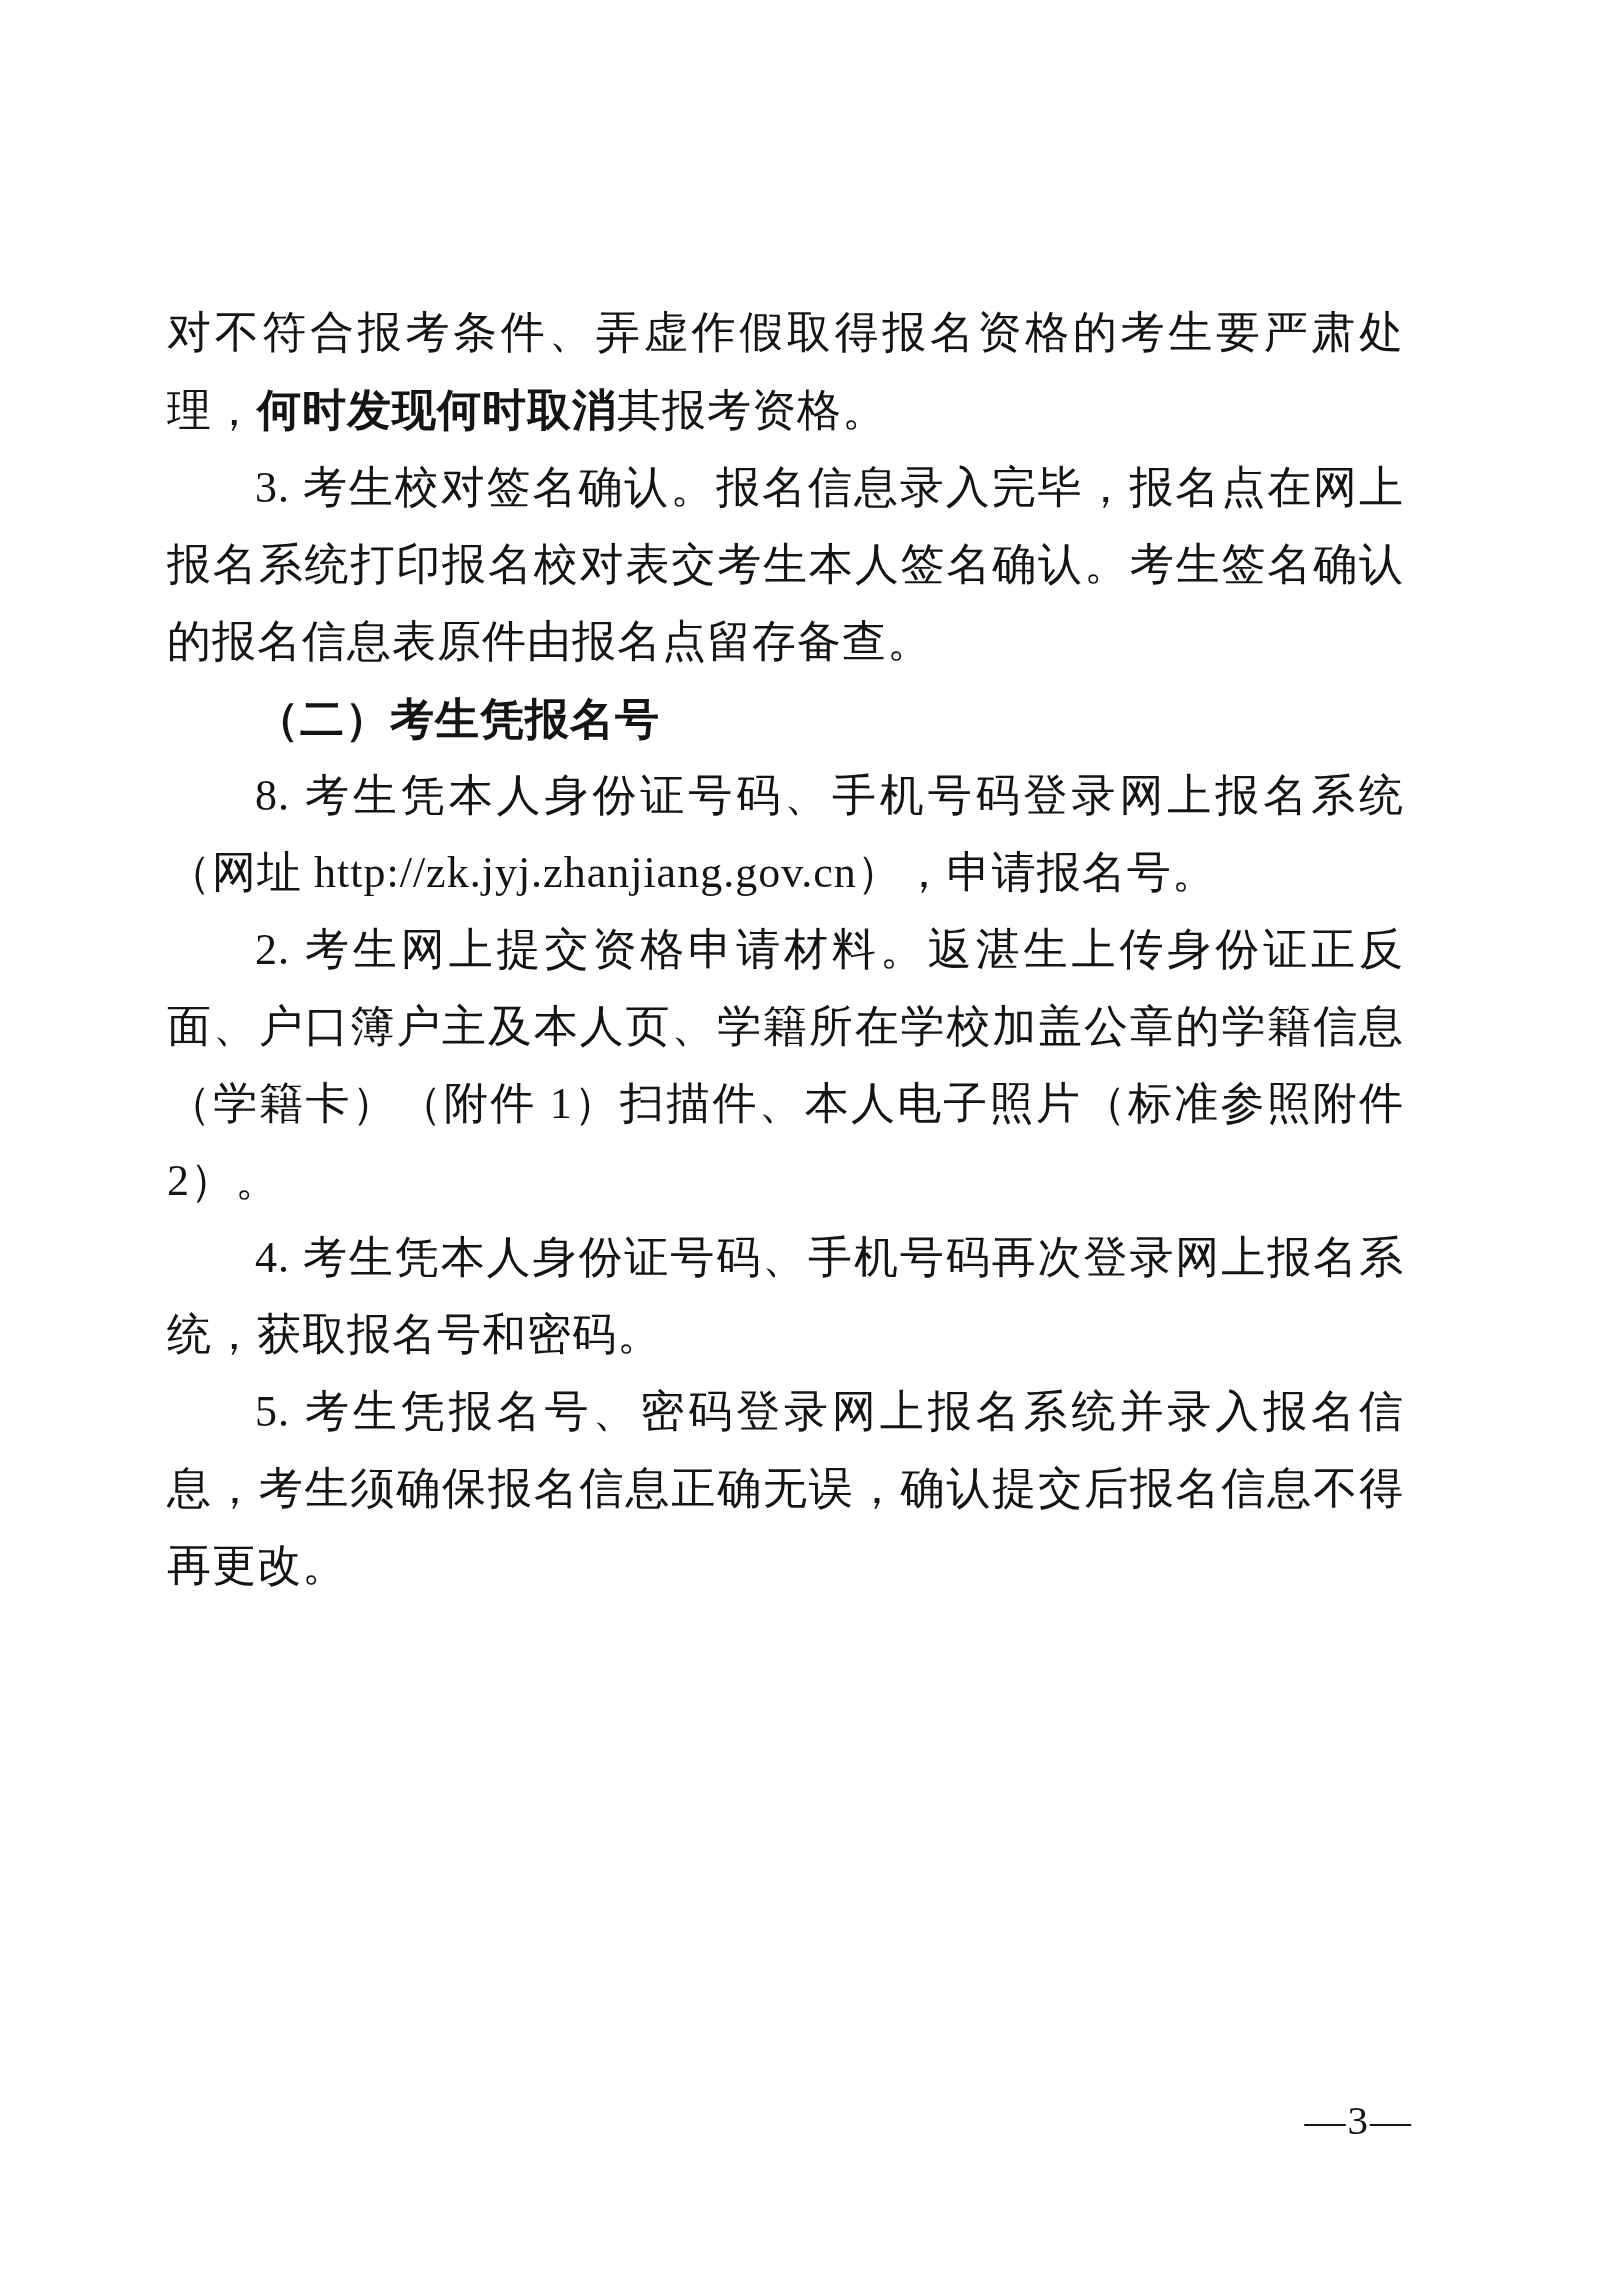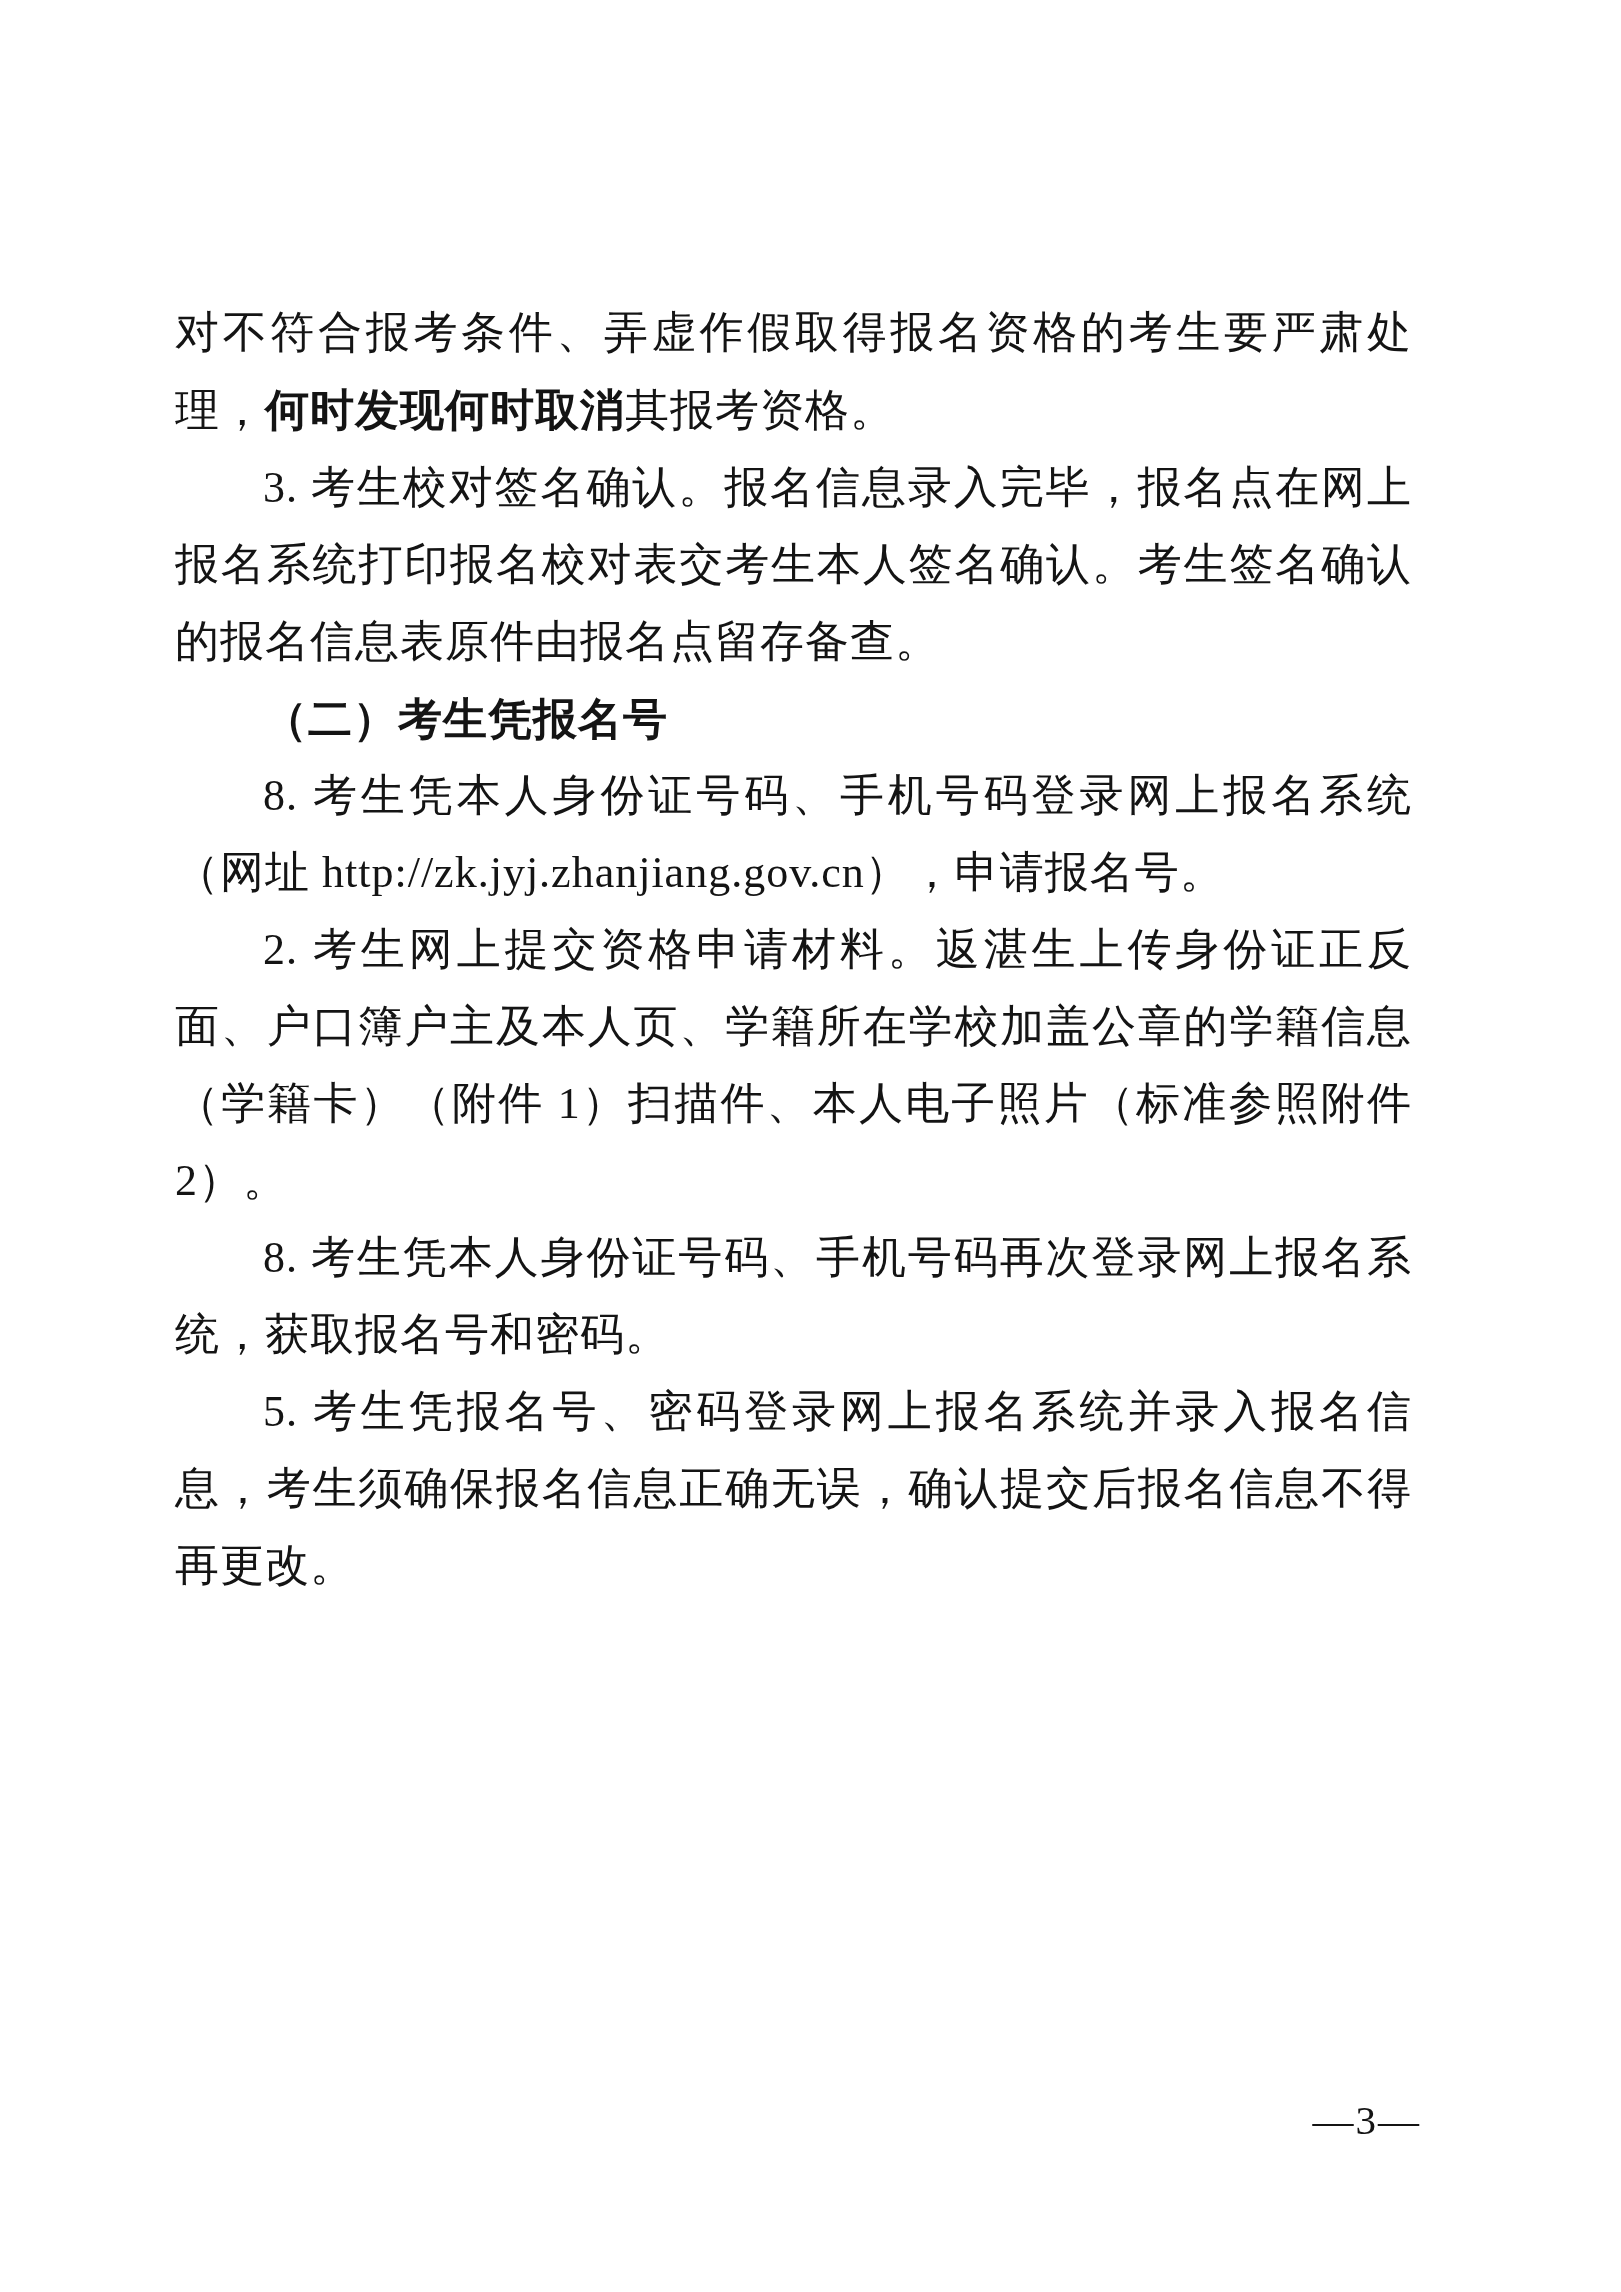--- a/index.html
+++ b/index.html
@@ -9,21 +9,20 @@
     background: #ffffff;
   }
   .page {
     position: relative;
     width: 1609px;
     height: 2293px;
     background: #ffffff;
     overflow: hidden;
     font-family: "Liberation Serif", "DejaVu Serif", serif;
     color: #141414;
-    margin-left: 8px;
   }
   .text-block {
     position: absolute;
     left: 167px;
     top: 294px;
     width: 1237px;
     font-size: 44px;
     line-height: 77px;
     text-align: justify;
     letter-spacing: 1px;
@@ -63,21 +62,21 @@
     <p><span>3. 考生校对签名确认。报名信息录入完毕，报名点在网上报名系统打印报名校对表交考生本人签名确认。考生签名确认的报名信息表原件由报名点留存备查。</span></p>
 
 
     <p class="hei"><span>（二）考生凭报名号</span></p>
 
     <p><span>8. 考生凭本人身份证号码、手机号码登录网上报名系统（网址 http://zk.jyj.zhanjiang.gov.cn），申请报名号。</span></p>
 
     <p><span>2. 考生网上提交资格申请材料。返湛生上传身份证正反面、户口簿户主及本人页、学籍所在学校加盖公章的学籍信息（学籍卡）（附件 1）扫描件、本人电子照片（标准参照附件 2）。</span></p>
 
 
-    <p><span>8. 考生凭本人身份证号码、手机号码再次登录网上报名系统，获取报名号和密码。</span></p>
+    <p><span>4. 考生凭本人身份证号码、手机号码再次登录网上报名系统，获取报名号和密码。</span></p>
 
     <p><span>5. 考生凭报名号、密码登录网上报名系统并录入报名信息，考生须确保报名信息正确无误，确认提交后报名信息不得再更改。</span></p>
 
   </div>
 
   <div class="page-number"><span>—3—</span></div>
 </div>
 
 
 </body></html>

